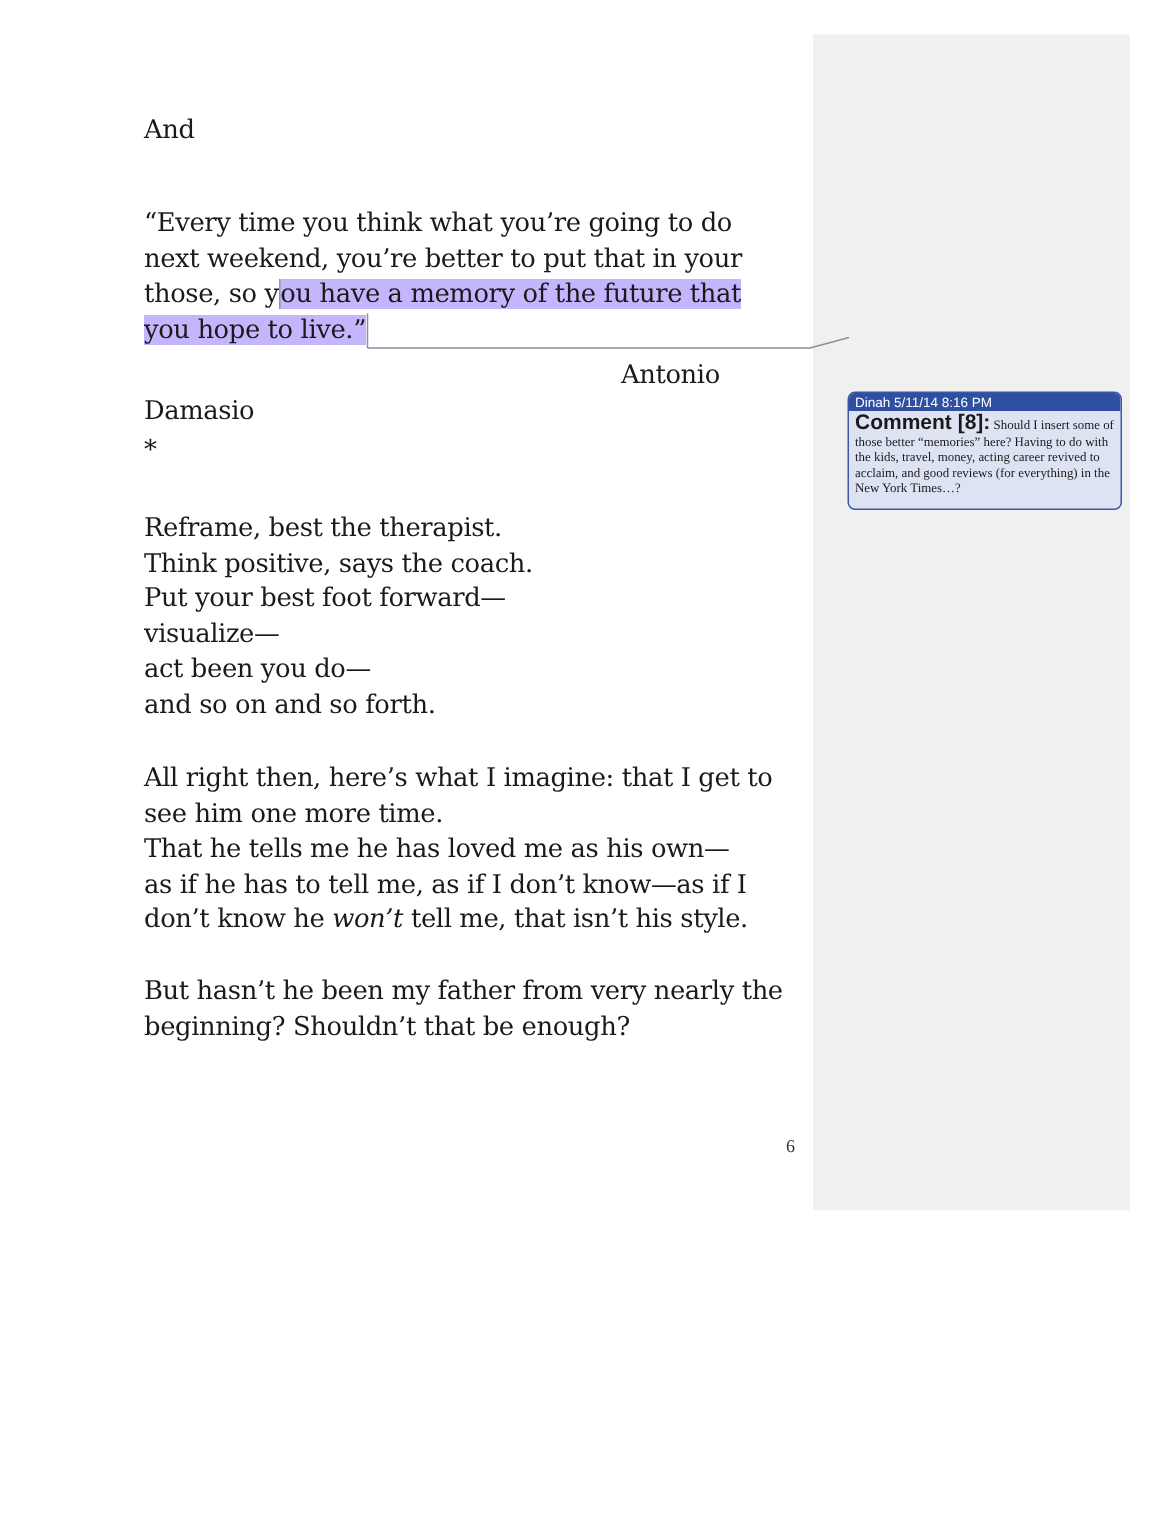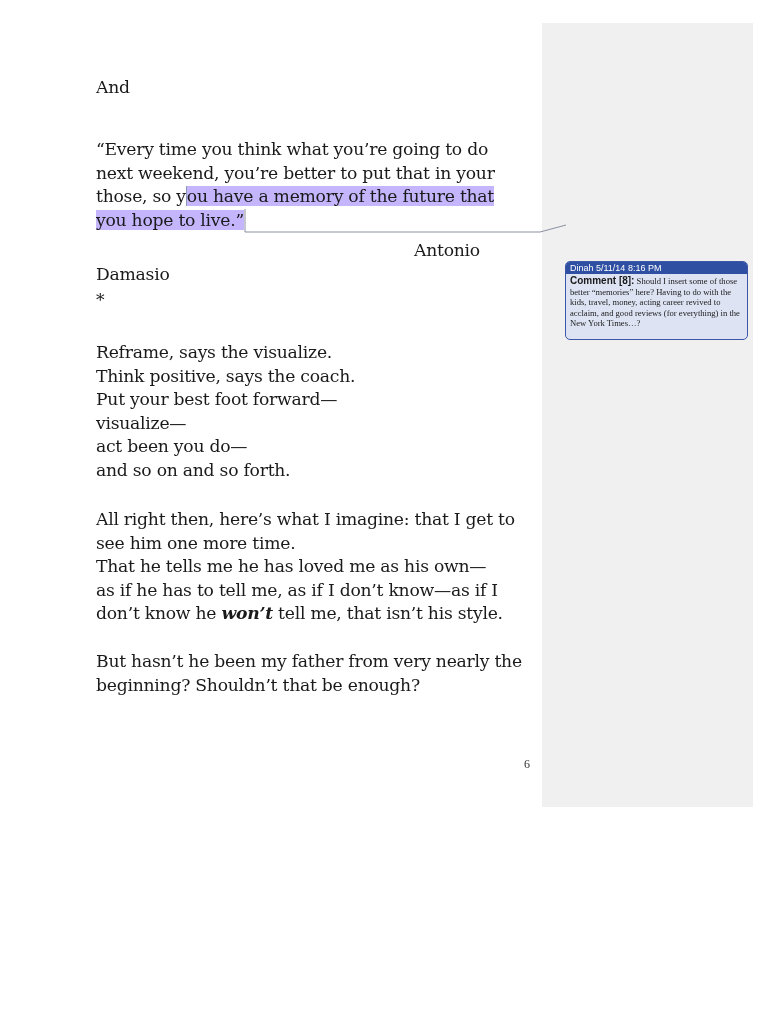--- a/index.html
+++ b/index.html
@@ -8,61 +8,61 @@
     .margin-pane { position: absolute; left: 542px; top: 23px; width: 211px; height: 784px; background: #f0f0f0; }
     .body-text {
       position: absolute; left: 96px; top: 76px; width: 440px;
       font-family: "DejaVu Serif", "Liberation Serif", serif;
       font-size: 17.2px; color: #1a1a1a; letter-spacing: -0.25px;
     }
     .line { position: absolute; left: 0; white-space: nowrap; line-height: 23.5px; height: 23.5px; }
     .hl { background: #c4b5fd; }
     .hl-start { border-left: 1px solid #8a97b5; }
     .attrib { position: absolute; left: 292px; margin-left: 26px; }
-    em { font-style: italic; font-weight: bold; }
+    em { font-style: italic; }
     .page-num {
       position: absolute; left: 524px; top: 757px;
       font-family: "Liberation Serif", serif; font-size: 12px; color: #333;
     }
     .connector { position: absolute; left: 0; top: 0; width: 782px; height: 300px; pointer-events: none; }
     .comment {
       position: absolute; left: 565px; top: 220px; width: 183px; height: 79px;
       background: #dde3f3; border: 1px solid #3c57a8; border-radius: 5px; overflow: hidden;
       box-sizing: border-box;
       margin-top: 41px;
     }
     .comment-header {
       background: #2f4fa3; color: #ffffff; height: 12px; line-height: 12px;
       font-family: "Liberation Sans", sans-serif; font-size: 9px; padding-left: 4px;
     }
     .comment-body {
       padding: 2px 4px; font-family: "Liberation Serif", serif; font-size: 8.6px;
       line-height: 10.6px; color: #1a1a1a;
     }
-    .comment-label { font-family: "Liberation Sans", sans-serif; font-weight: bold; font-size: 10px; }
+    .comment-label { font-family: "Liberation Sans", sans-serif; font-weight: bold; font-size: 14px; }
   </style>
 </head>
 <body>
 
 <div class="page">
   <div class="margin-pane"></div>
 
   <div class="body-text">
     <div class="line" style="top:0px">And</div>
 
     <div class="line" style="top:62px">“Every time you think what you’re going to do</div>
     <div class="line" style="top:85.5px">next weekend, you’re better to put that in your</div>
     <div class="line" style="top:109px"><span>those, so y</span><span class="hl hl-start">ou have a memory of the future that</span></div>
     <div class="line" style="top:132.5px"><span class="hl">you hope to live.”</span></div>
 
     <div class="line attrib" style="top:163px">Antonio</div>
     <div class="line" style="top:187px">Damasio</div>
     <div class="line" style="top:213px">*</div>
 
-    <div class="line" style="top:265px">Reframe, says the visualize.</div>
+    <div class="line" style="top:265px">Reframe, best the therapist.</div>
     <div class="line" style="top:288.5px">Think positive, says the coach.</div>
     <div class="line" style="top:312px">Put your best foot forward—</div>
     <div class="line" style="top:335.5px">visualize—</div>
     <div class="line" style="top:359px">act been you do—</div>
     <div class="line" style="top:382.5px">and so on and so forth.</div>
 
     <div class="line" style="top:432px">All right then, here’s what I imagine: that I get to</div>
     <div class="line" style="top:455.5px">see him one more time.</div>
     <div class="line" style="top:479px">That he tells me he has loved me as his own—</div>
     <div class="line" style="top:502.5px">as if he has to tell me, as if I don’t know—as if I</div>

